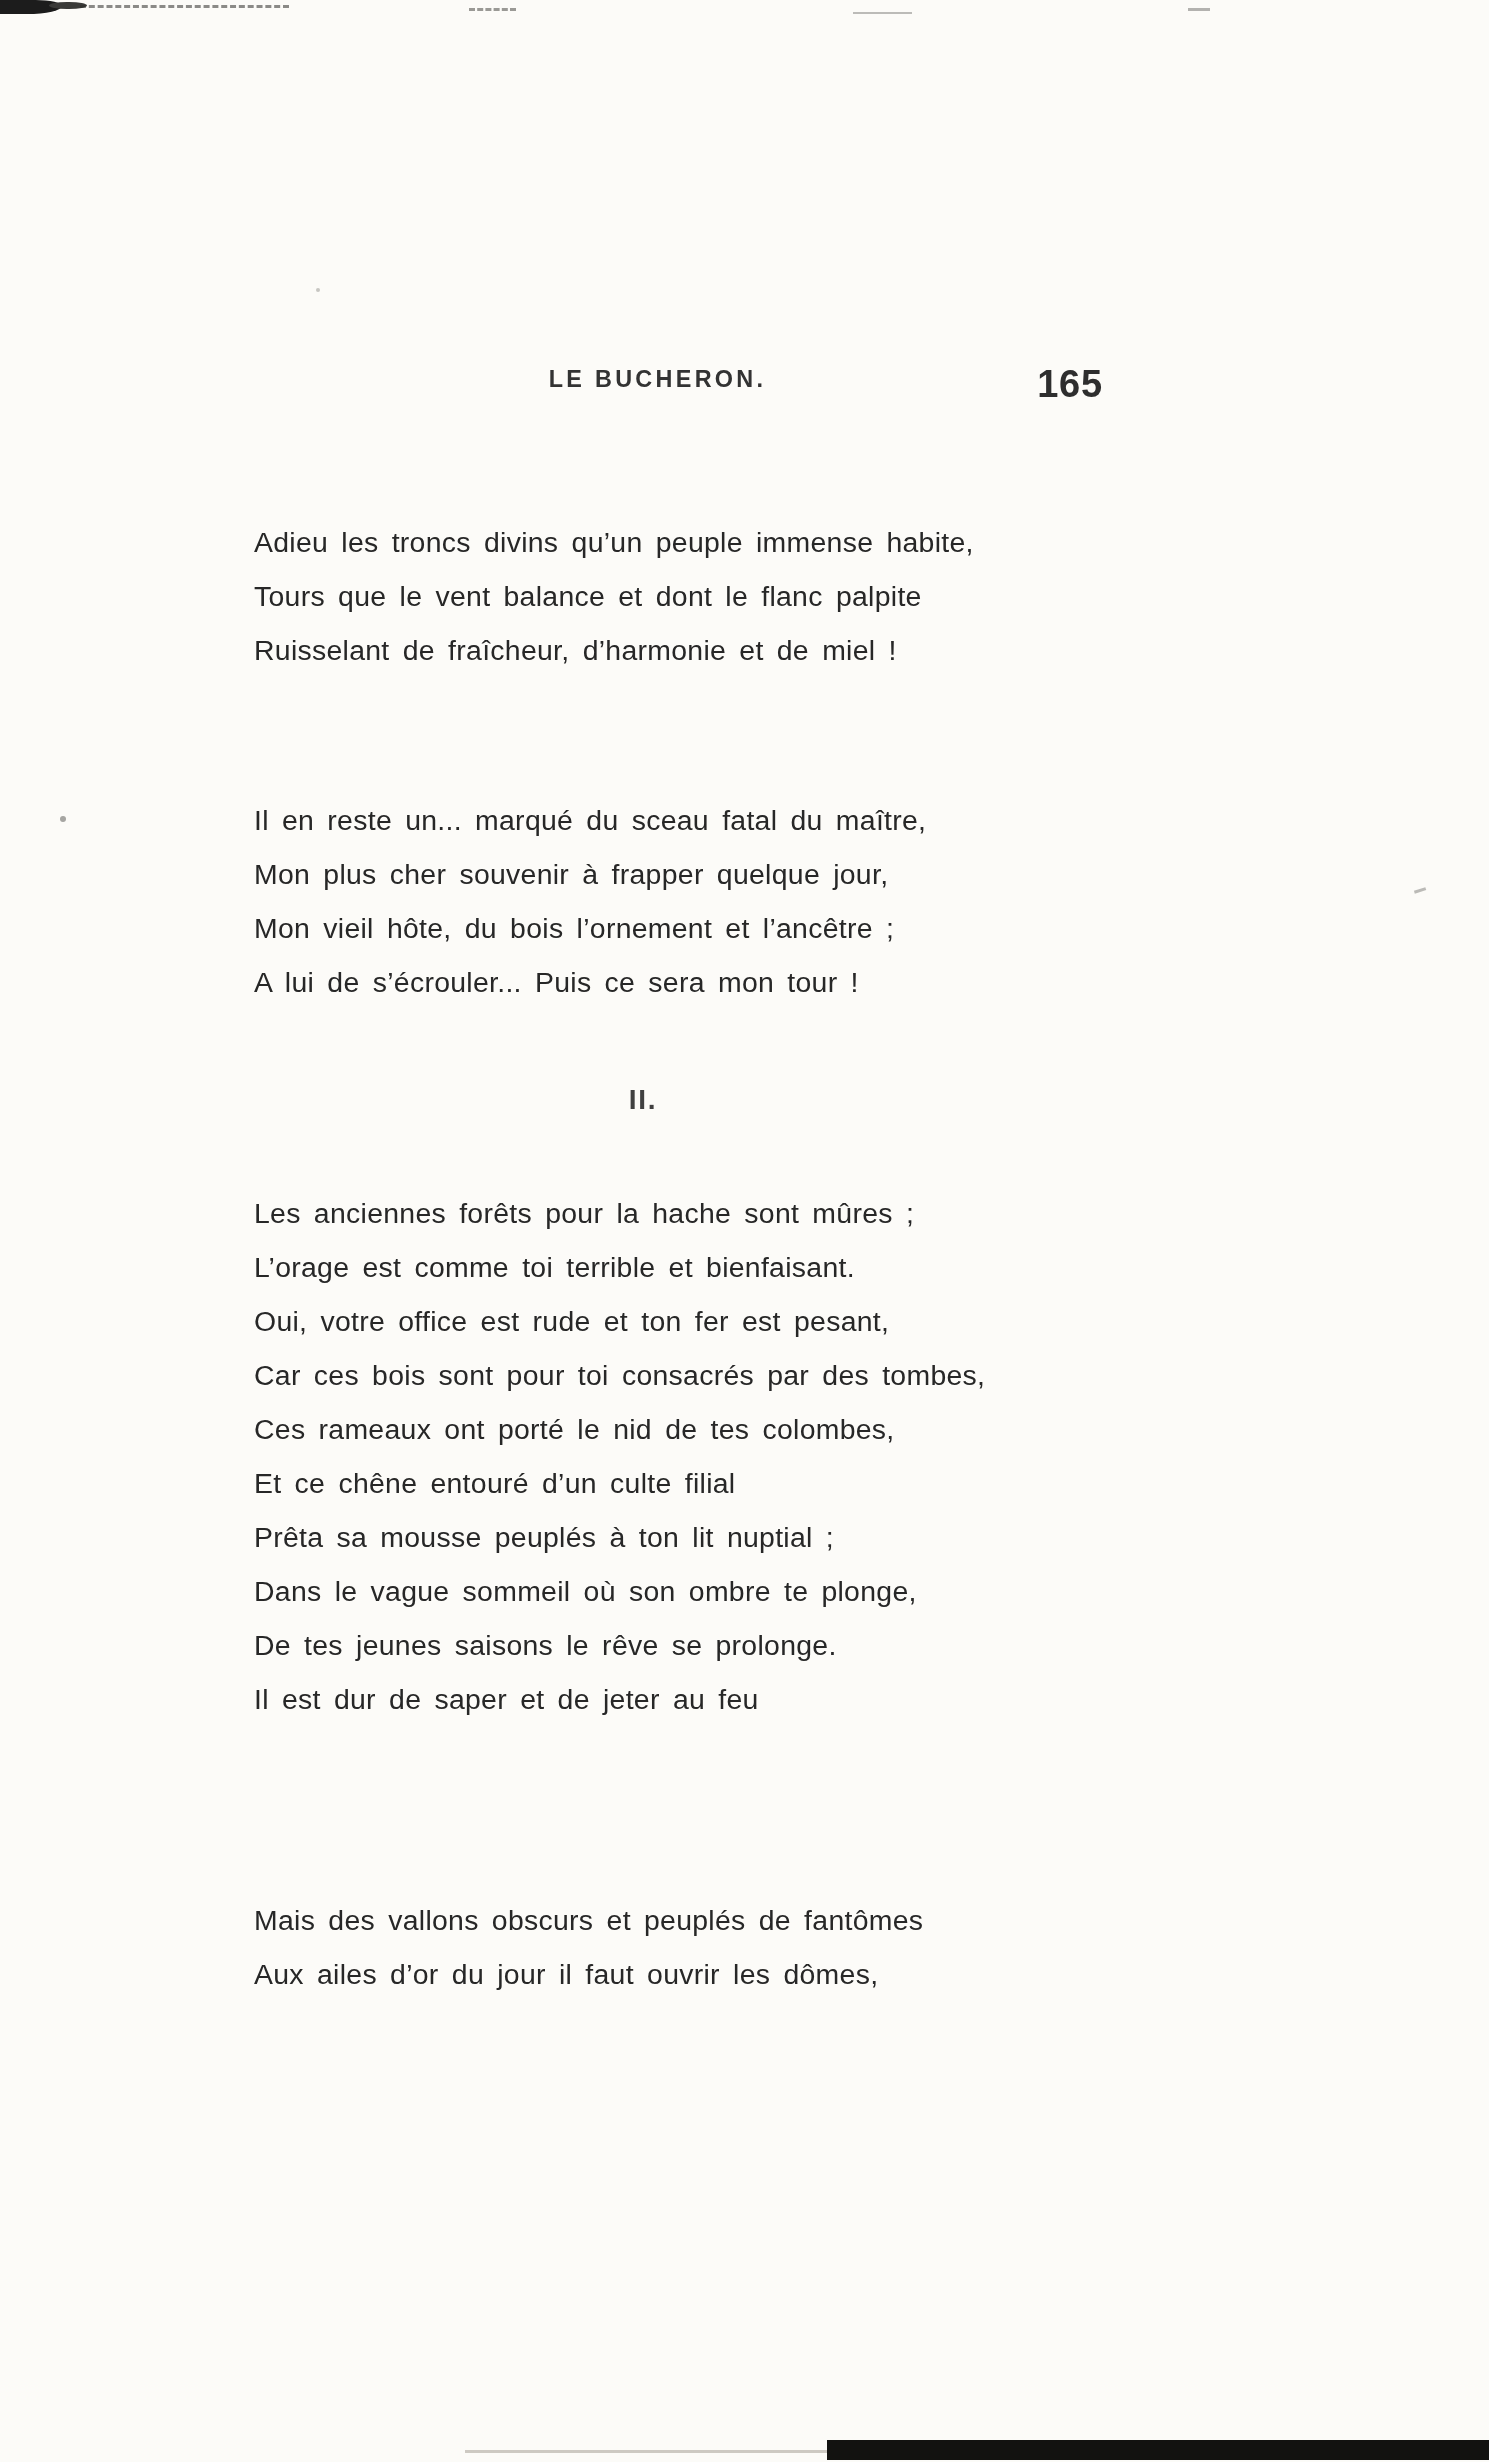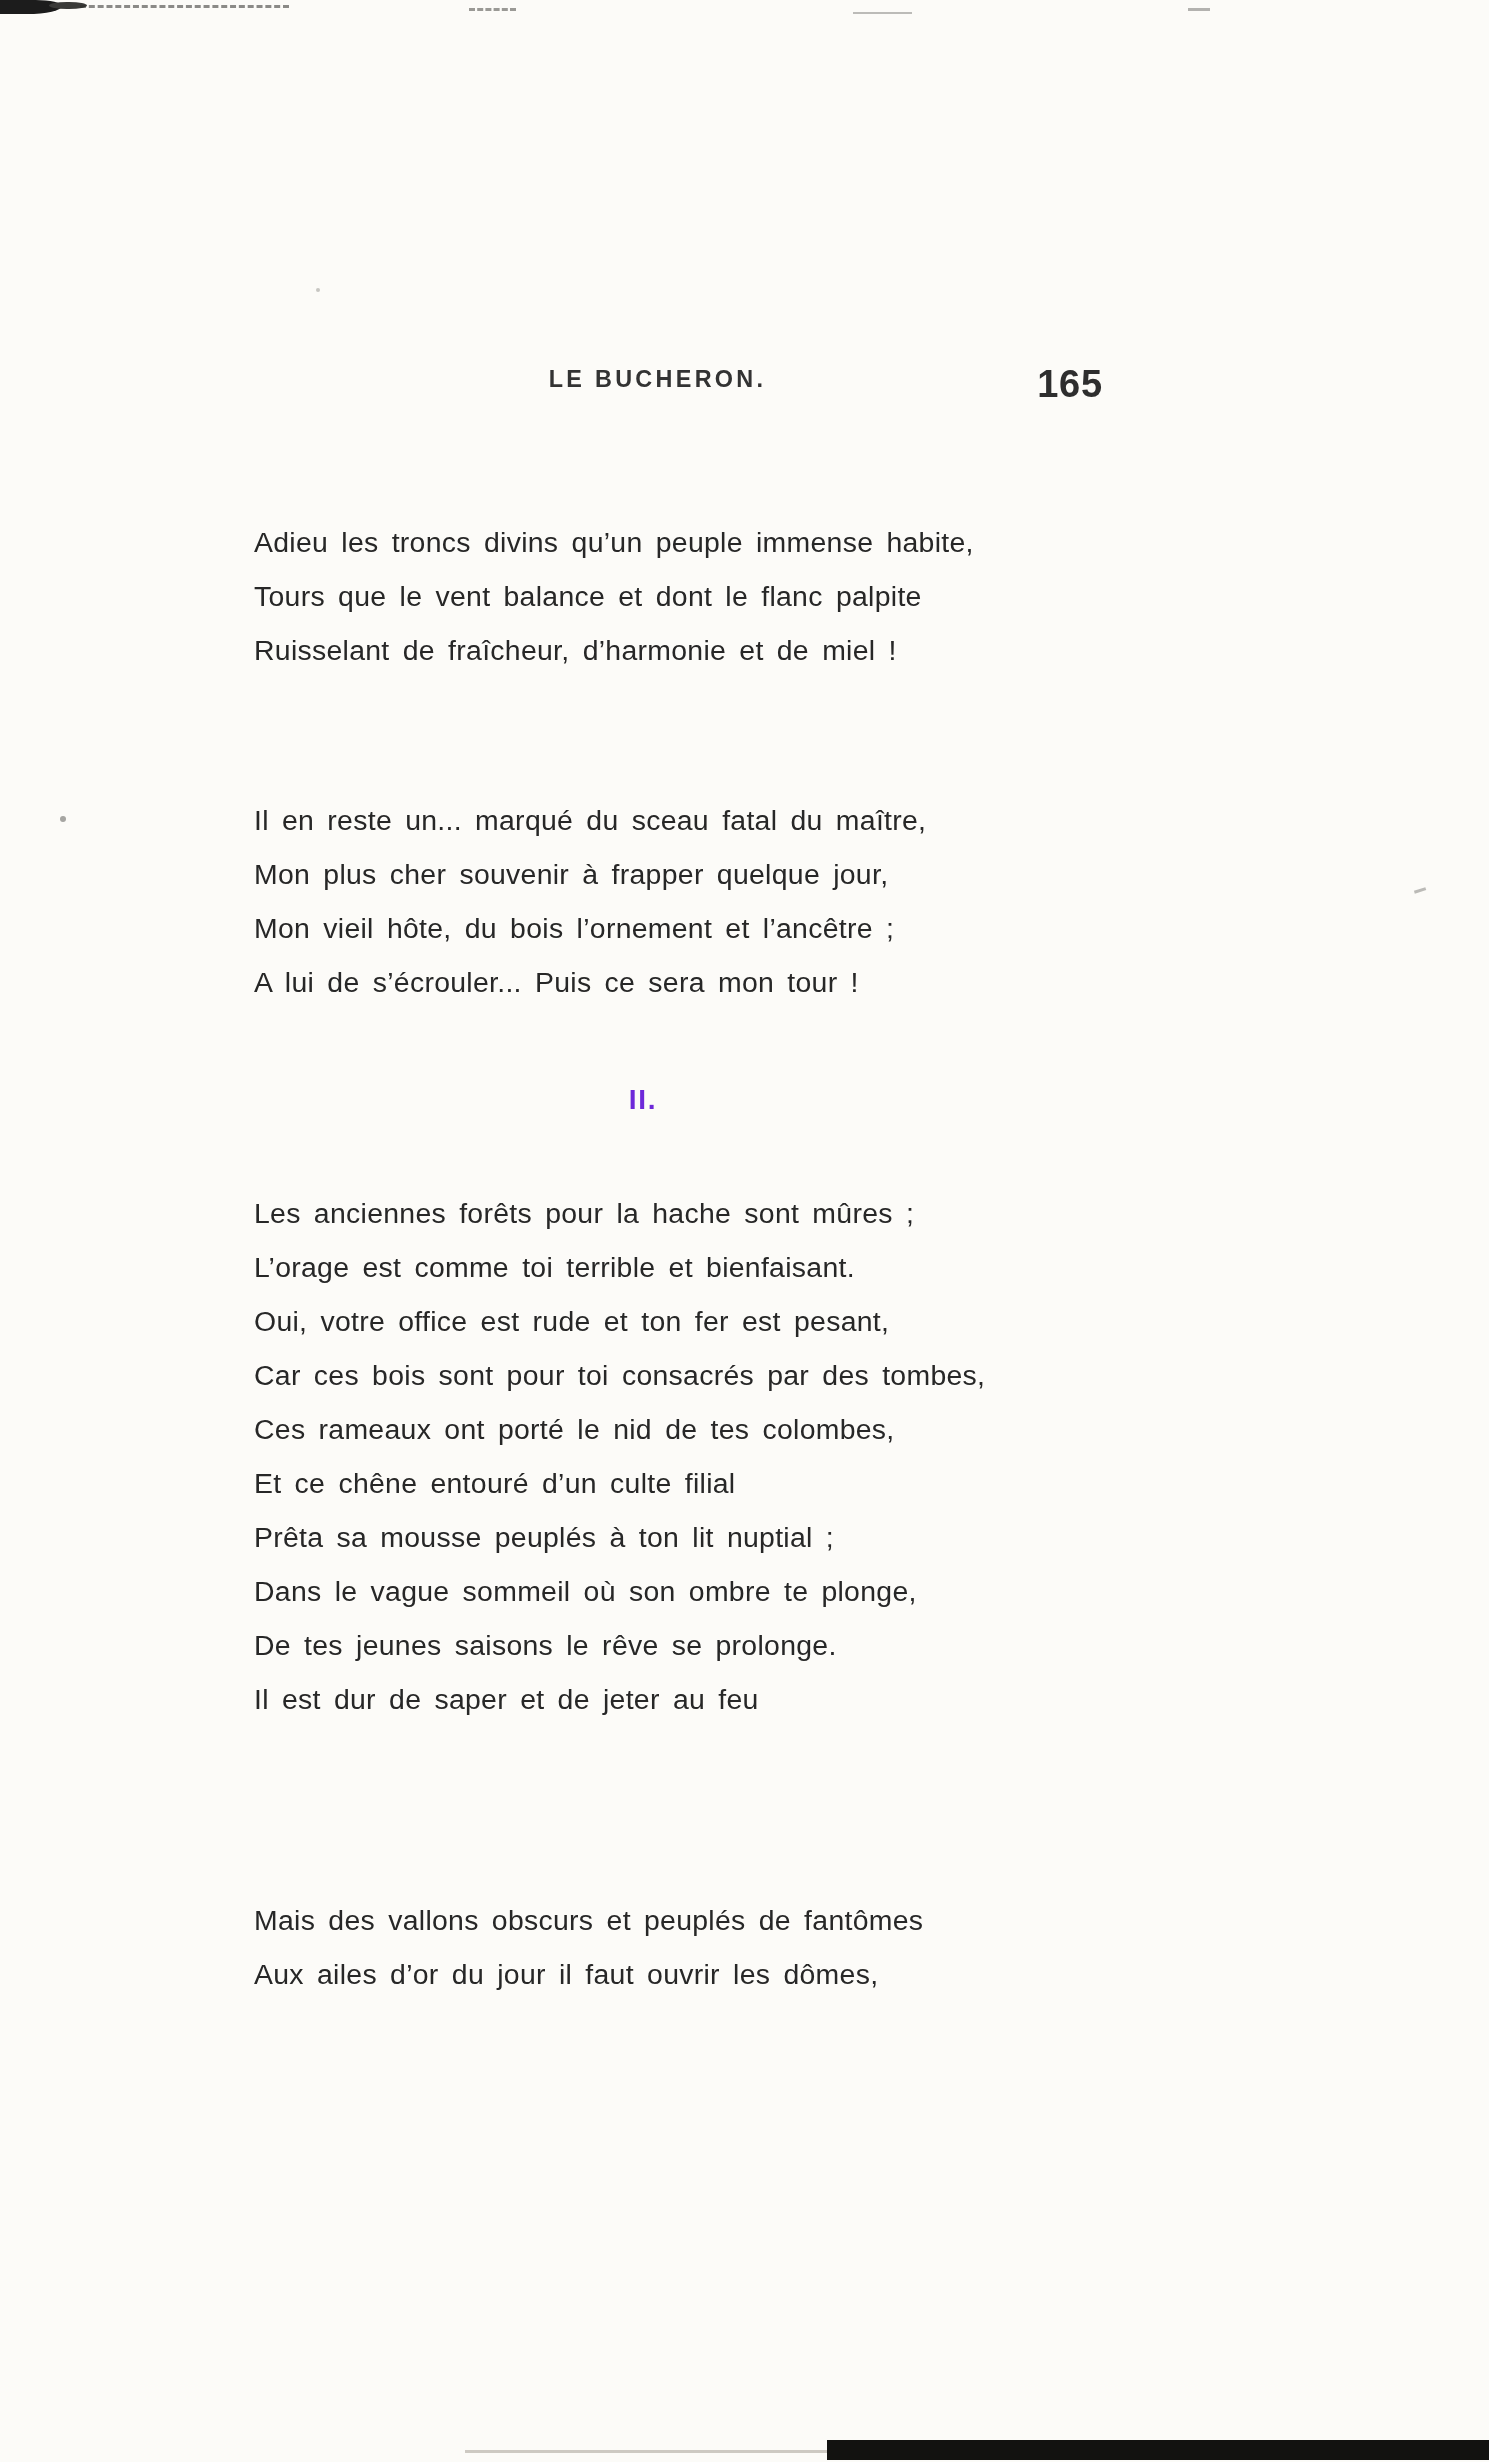--- a/index.html
+++ b/index.html
@@ -59,21 +59,21 @@
   .s2 { top: 793px; }
   .s3 { top: 1186px; }
   .s3 .line { height: 54px; line-height: 54px; }
   .s4 { top: 1893px; }
   .section-heading {
     top: 1084px;
     text-align: center;
     font-size: 28px;
     font-weight: 700;
     letter-spacing: 1.7px;
-    color: #6d28d9;
+    color: #404040;
     padding-right: 59px;
     box-sizing: border-box;
   }
 
   
   .blot-a {
     position: absolute; top: 0; left: 0;
     width: 62px; height: 14.2px;
     background: #1c1c1c;
     border-radius: 0 45% 60% 0;

